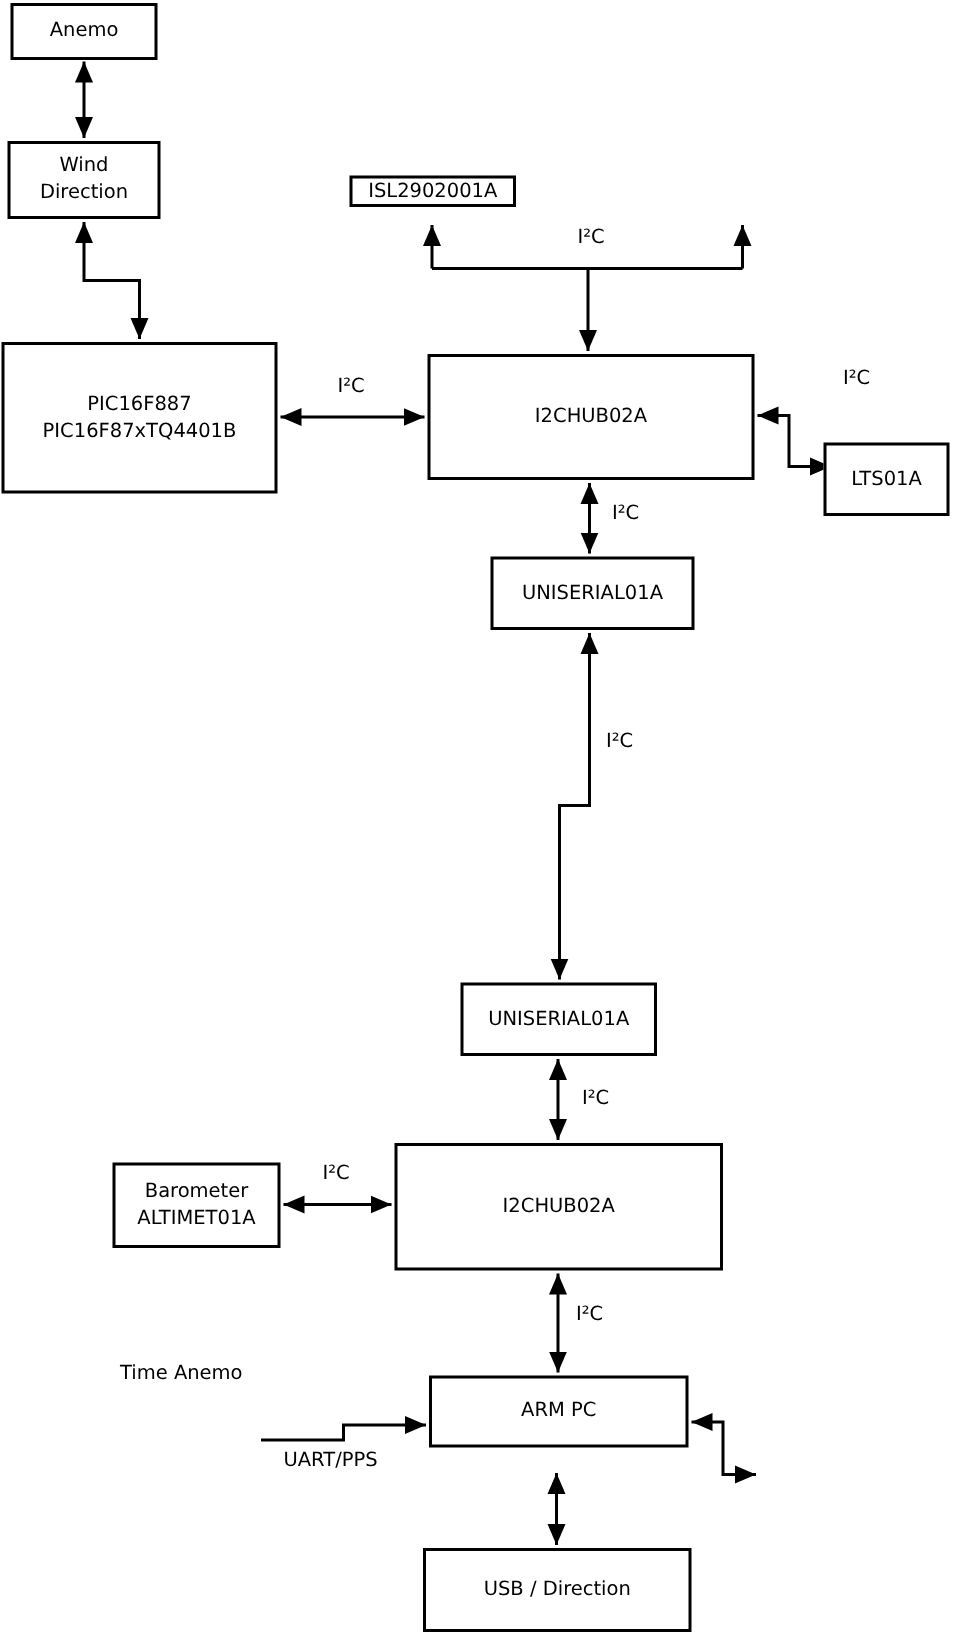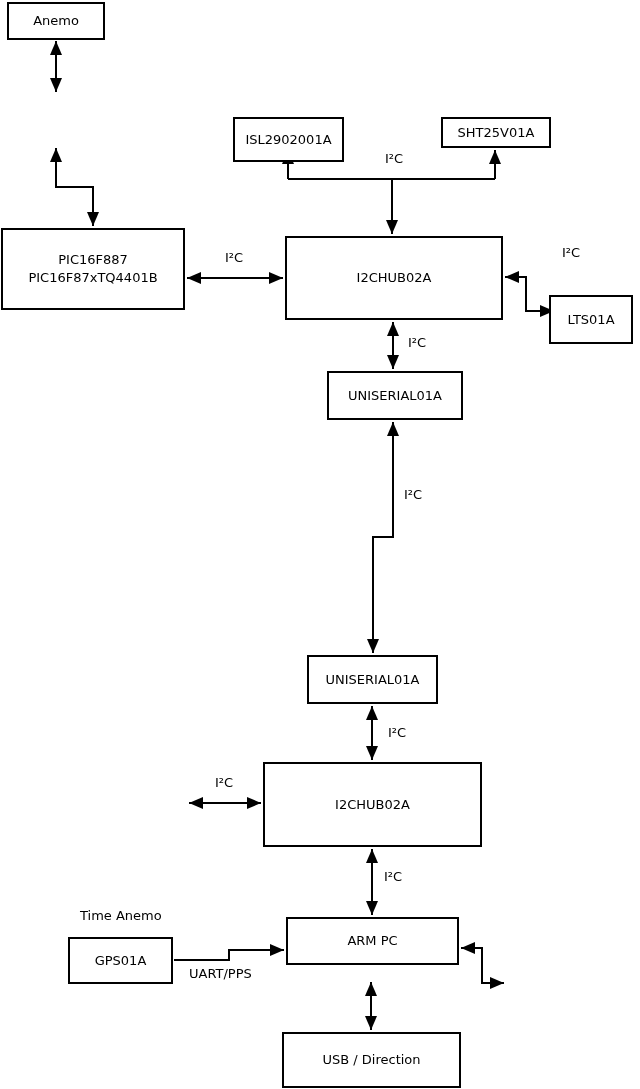--- a/index.html
+++ b/index.html
@@ -41,40 +41,42 @@
     <path d="M372 706 L372 760" marker-start="url(#ah)" marker-end="url(#ah)"></path>
     <path d="M189 803 L261 803" marker-start="url(#ah)" marker-end="url(#ah)"></path>
     <path d="M372 849 L372 915" marker-start="url(#ah)" marker-end="url(#ah)"></path>
     <path d="M174 960 L229 960 L229 950 L284 950" marker-end="url(#ah)"></path>
     <path d="M461 948 L482 948 L482 983 L504 983" marker-start="url(#ah)" marker-end="url(#ah)"></path>
     <path d="M371 982 L371 1030" marker-start="url(#ah)" marker-end="url(#ah)"></path>
   </svg>
 
   <div class="box" style="left:7px;top:2px;width:98px;height:38px">Anemo</div>
 
+  <div class="box" style="left:5px;top:94px;width:102px;height:52px">Wind
+Direction</div>
 
-  <div class="box" style="left:1px;top:228px;width:184px;height:82px">PIC16F887
+  <div class="box" style="left:1px;top:228px;width:184px;height:101px">PIC16F887
 PIC16F87xTQ4401B</div>
 
-  <div class="box" style="left:233px;top:117px;width:111px;height:45px">ISL2902001A</div>
+  <div class="box" style="left:233px;top:117px;width:111px;height:21px">ISL2902001A</div>
 
-  <div class="box" style="left:441px;top:117px;width:110px;height:31px">SHT25V01A</div>
 
   <div class="box" style="left:285px;top:236px;width:218px;height:84px">I2CHUB02A</div>
 
   <div class="box" style="left:549px;top:295px;width:84px;height:49px">LTS01A</div>
 
   <div class="box" style="left:327px;top:371px;width:136px;height:49px">UNISERIAL01A</div>
 
   <div class="box" style="left:307px;top:655px;width:131px;height:49px">UNISERIAL01A</div>
 
   <div class="box" style="left:263px;top:762px;width:219px;height:85px">I2CHUB02A</div>
 
+  <div class="box" style="left:75px;top:775px;width:112px;height:57px">Barometer
+ALTIMET01A</div>
 
-  <div class="box" style="left:68px;top:937px;width:105px;height:47px">GPS01A</div>
 
   <div class="box" style="left:286px;top:917px;width:173px;height:48px">ARM PC</div>
 
 
   <div class="box" style="left:282px;top:1032px;width:179px;height:56px">USB / Direction</div>
 
   <div class="lbl" style="left:385px;top:151px">I²C</div>
   <div class="lbl" style="left:225px;top:250px">I²C</div>
   <div class="lbl" style="left:562px;top:245px">I²C</div>
   <div class="lbl" style="left:408px;top:335px">I²C</div>

